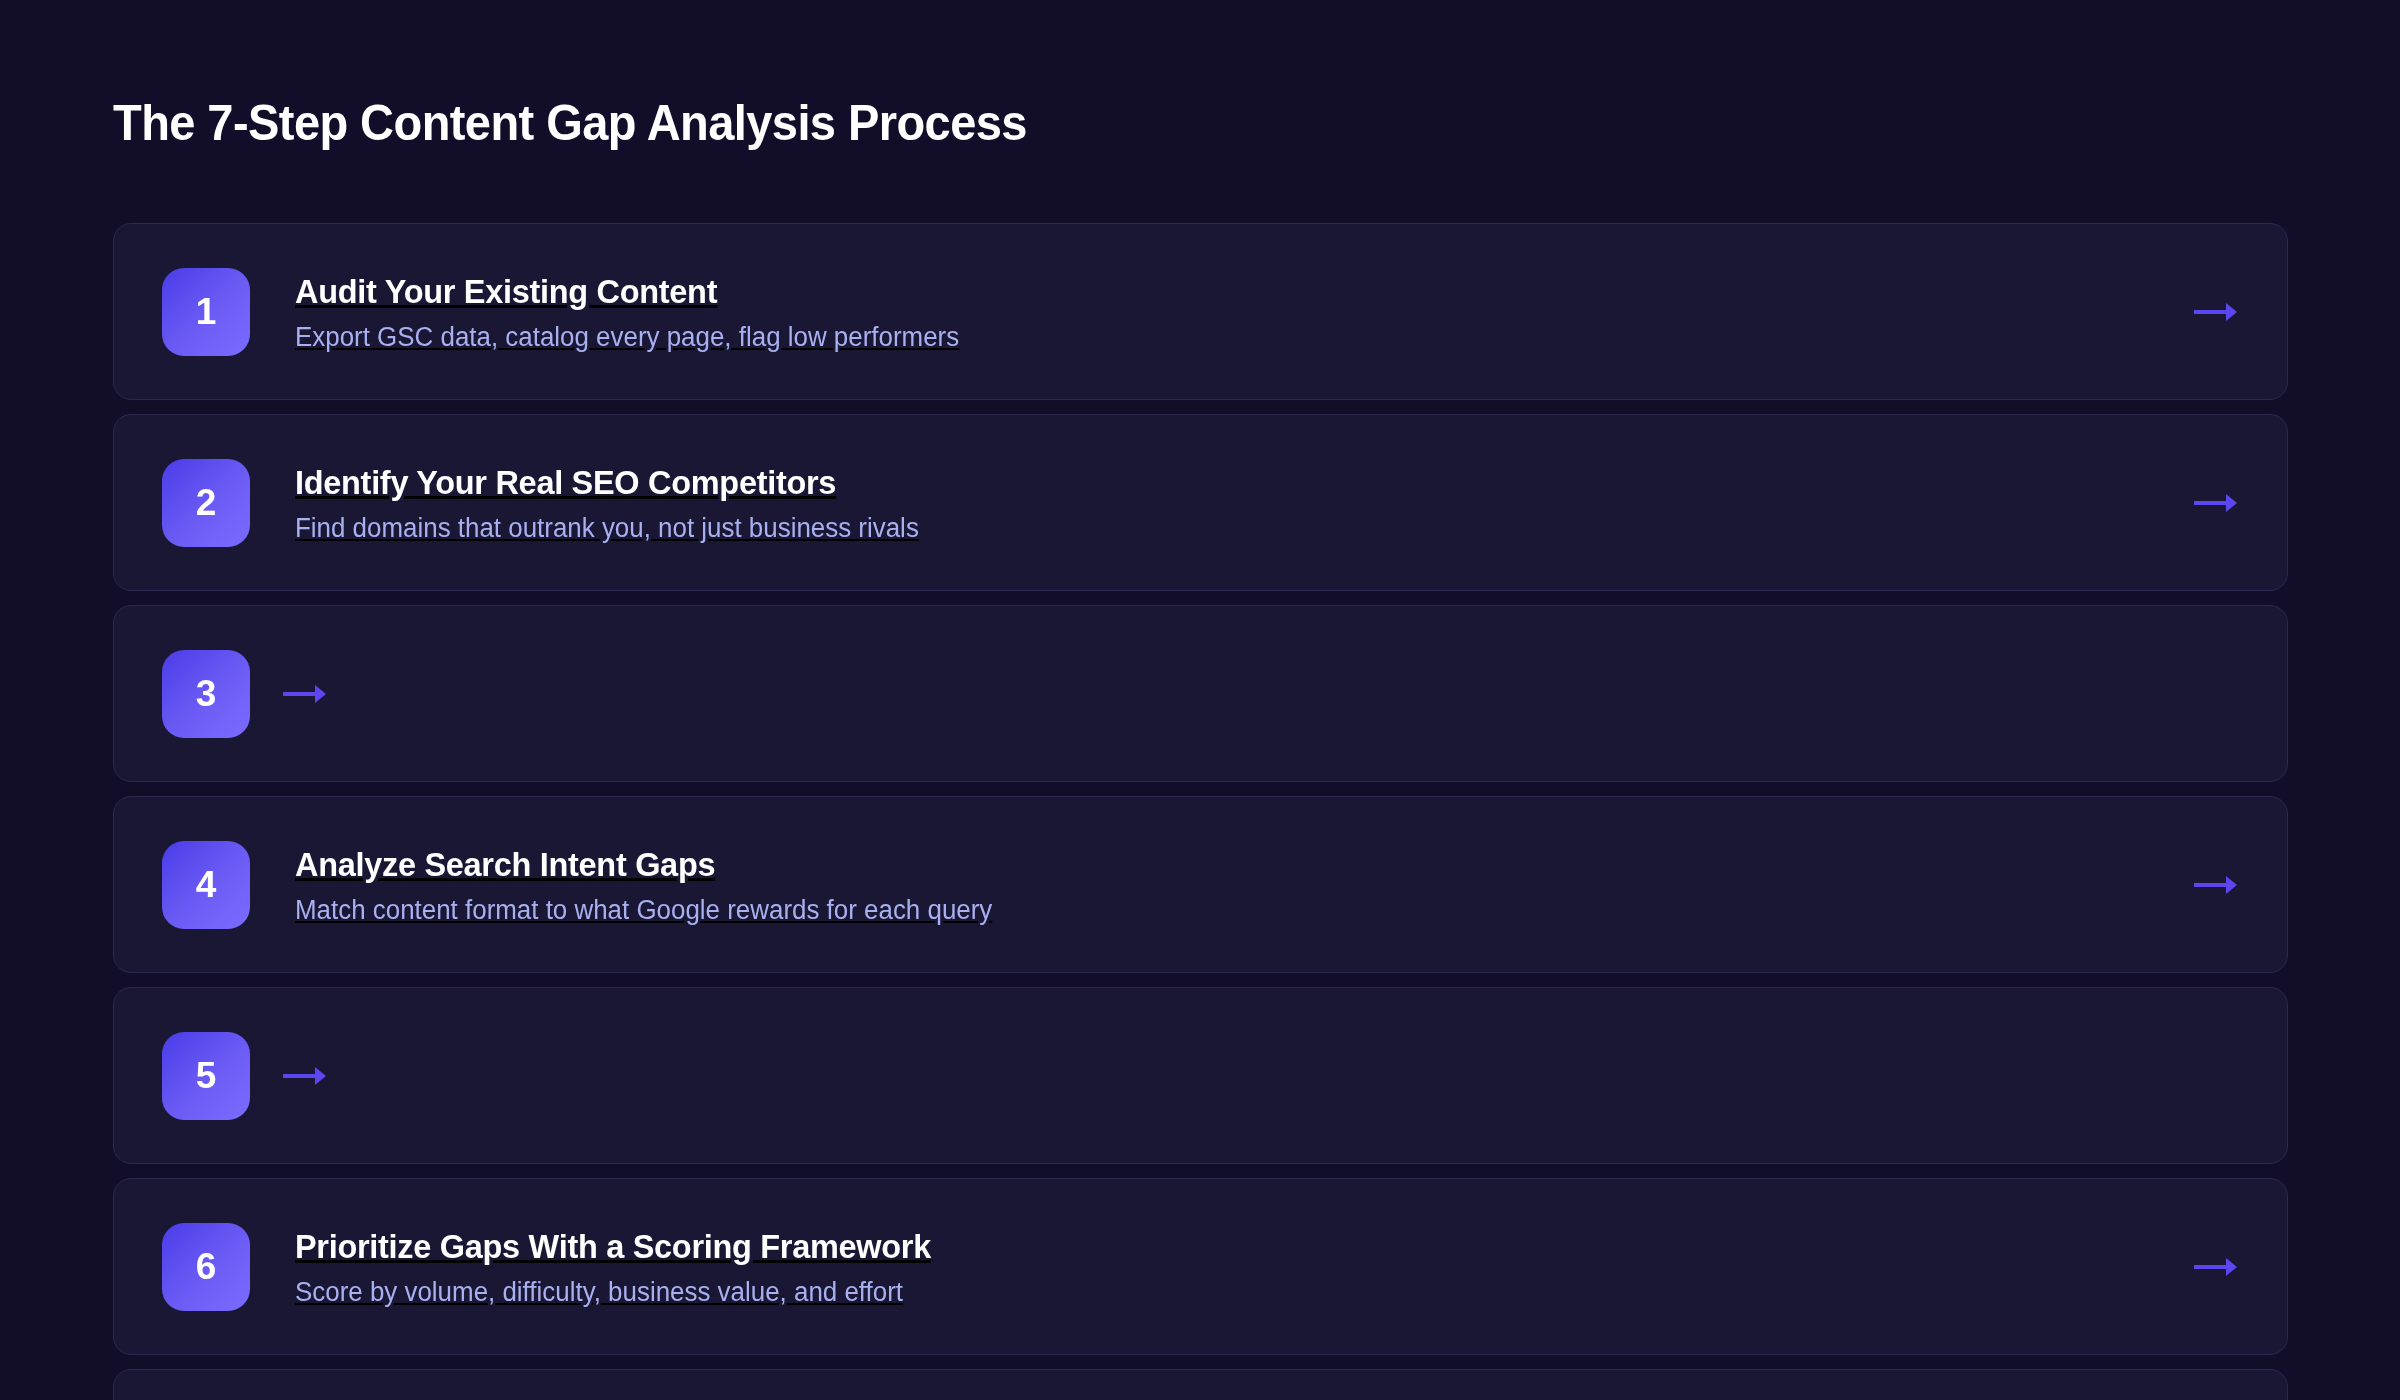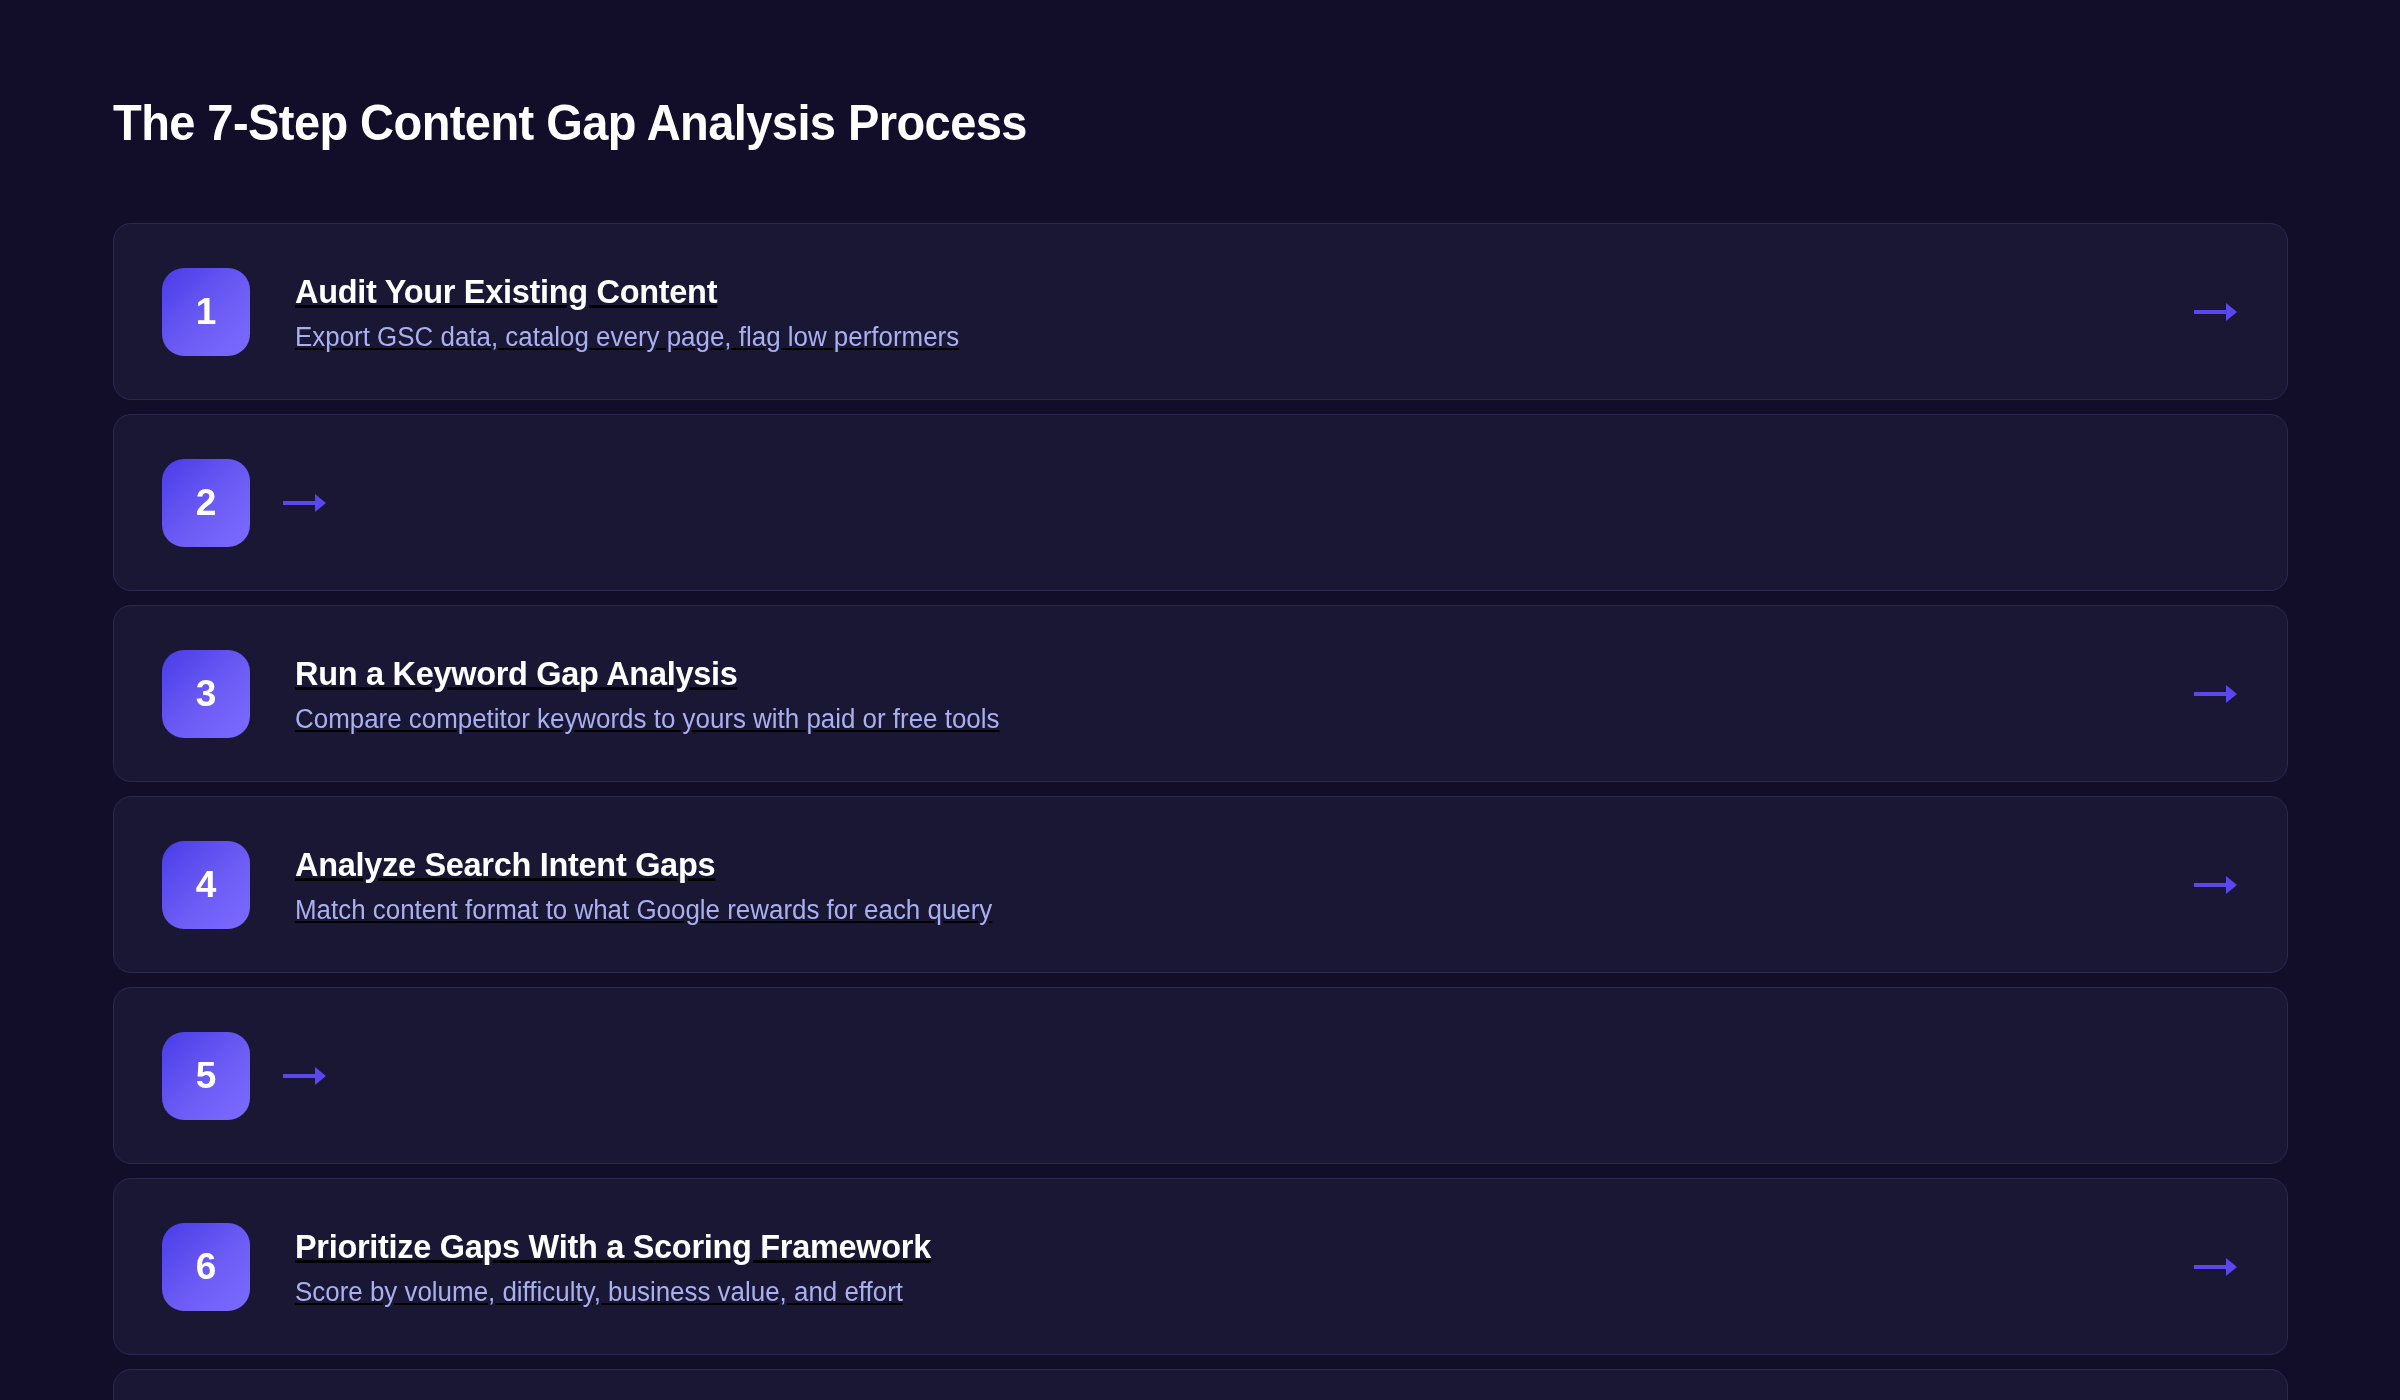--- a/index.html
+++ b/index.html
@@ -136,34 +136,34 @@
       <div class="step-arrow">
         <svg width="46" height="24" viewBox="0 0 46 24" fill="none" aria-hidden="true">
           <path d="M2 12 H36" stroke="#5b46f0" stroke-width="4" stroke-linecap="square"></path>
           <path d="M32 3 L43 12 L32 21 Z" fill="#5b46f0"></path>
         </svg>
       </div>
     </div>
 
     <div class="step-card">
       <div class="step-badge">2</div>
+      <div class="step-text">
+        <div class="step-title">Identify Your Real SEO Competitors</div>
+        <div class="step-desc">Find domains that outrank you, not just business rivals</div>
+      </div>
       <div class="step-arrow">
         <svg width="46" height="24" viewBox="0 0 46 24" fill="none" aria-hidden="true">
           <path d="M2 12 H36" stroke="#5b46f0" stroke-width="4" stroke-linecap="square"></path>
           <path d="M32 3 L43 12 L32 21 Z" fill="#5b46f0"></path>
         </svg>
       </div>
     </div>
 
     <div class="step-card">
       <div class="step-badge">3</div>
-      <div class="step-text">
-        <div class="step-title">Run a Keyword Gap Analysis</div>
-        <div class="step-desc">Compare competitor keywords to yours with paid or free tools</div>
-      </div>
       <div class="step-arrow">
         <svg width="46" height="24" viewBox="0 0 46 24" fill="none" aria-hidden="true">
           <path d="M2 12 H36" stroke="#5b46f0" stroke-width="4" stroke-linecap="square"></path>
           <path d="M32 3 L43 12 L32 21 Z" fill="#5b46f0"></path>
         </svg>
       </div>
     </div>
 
     <div class="step-card">
       <div class="step-badge">4</div>

